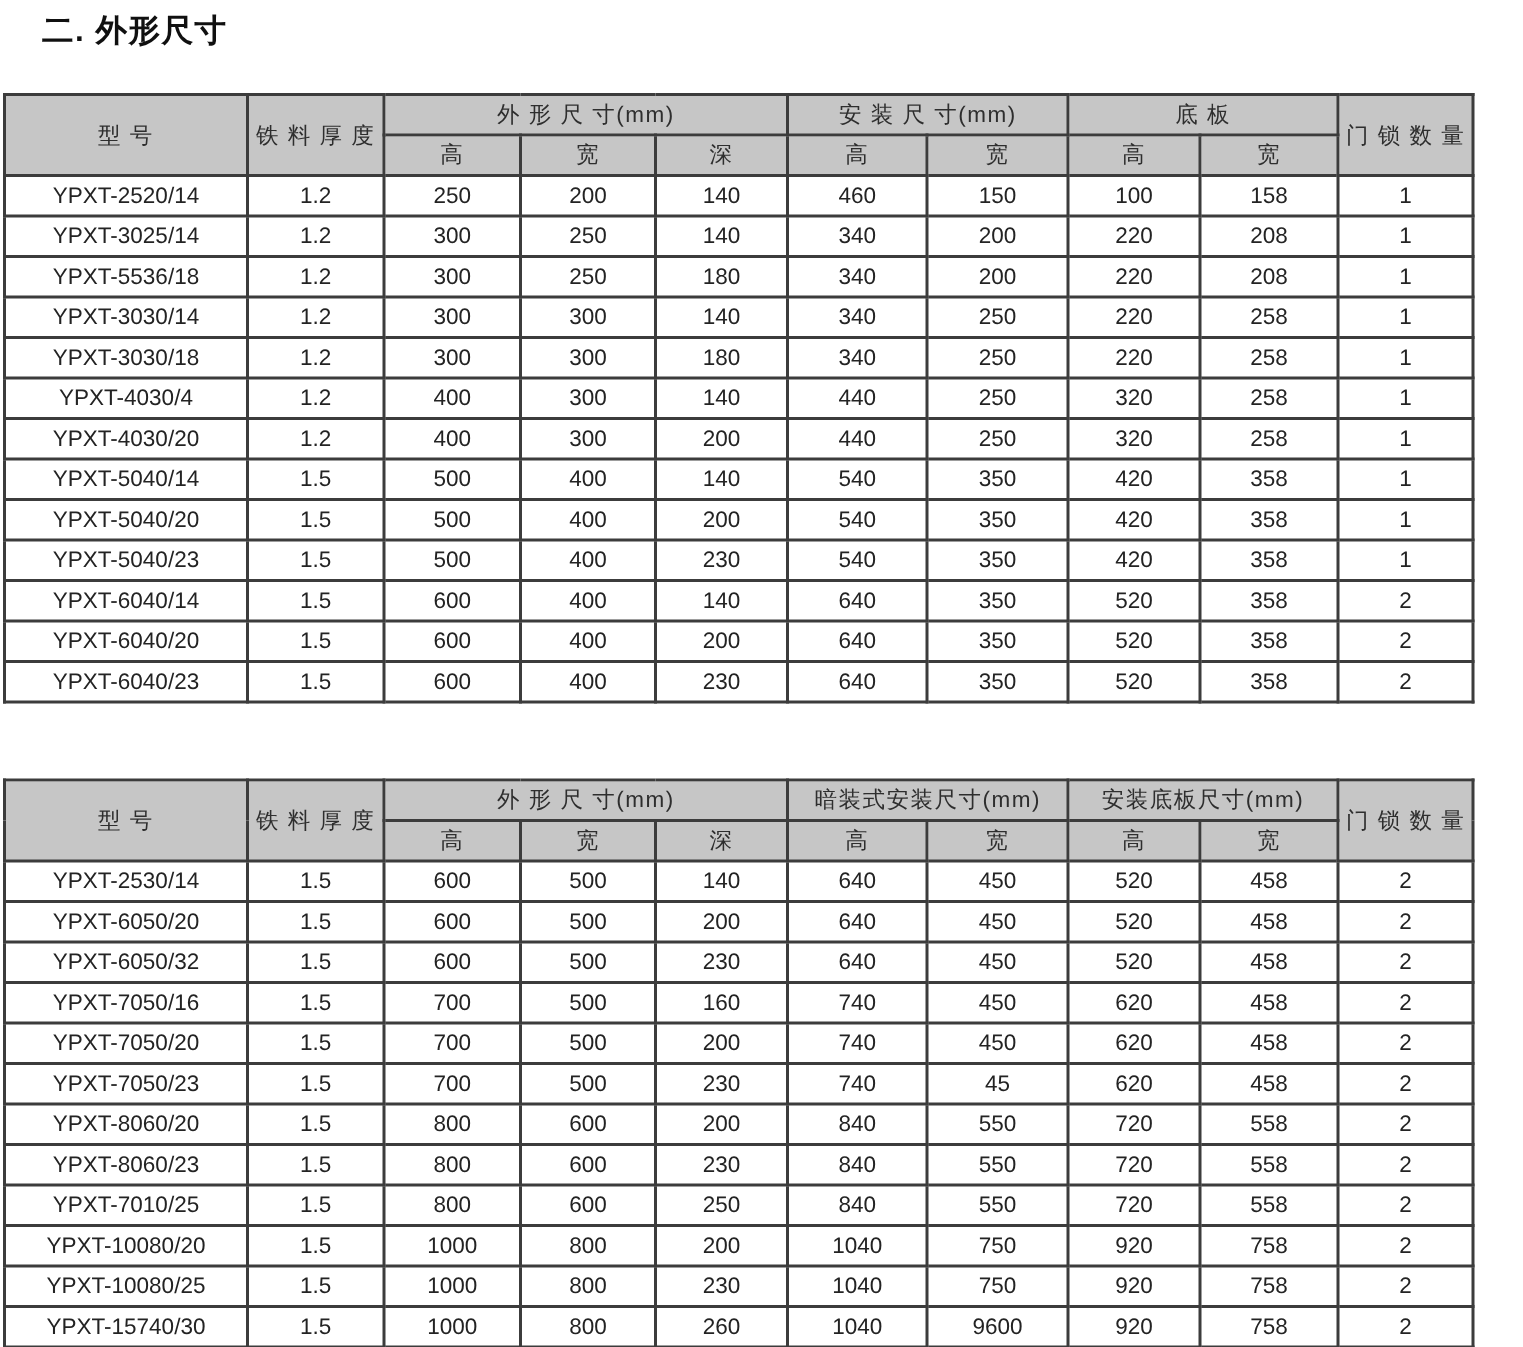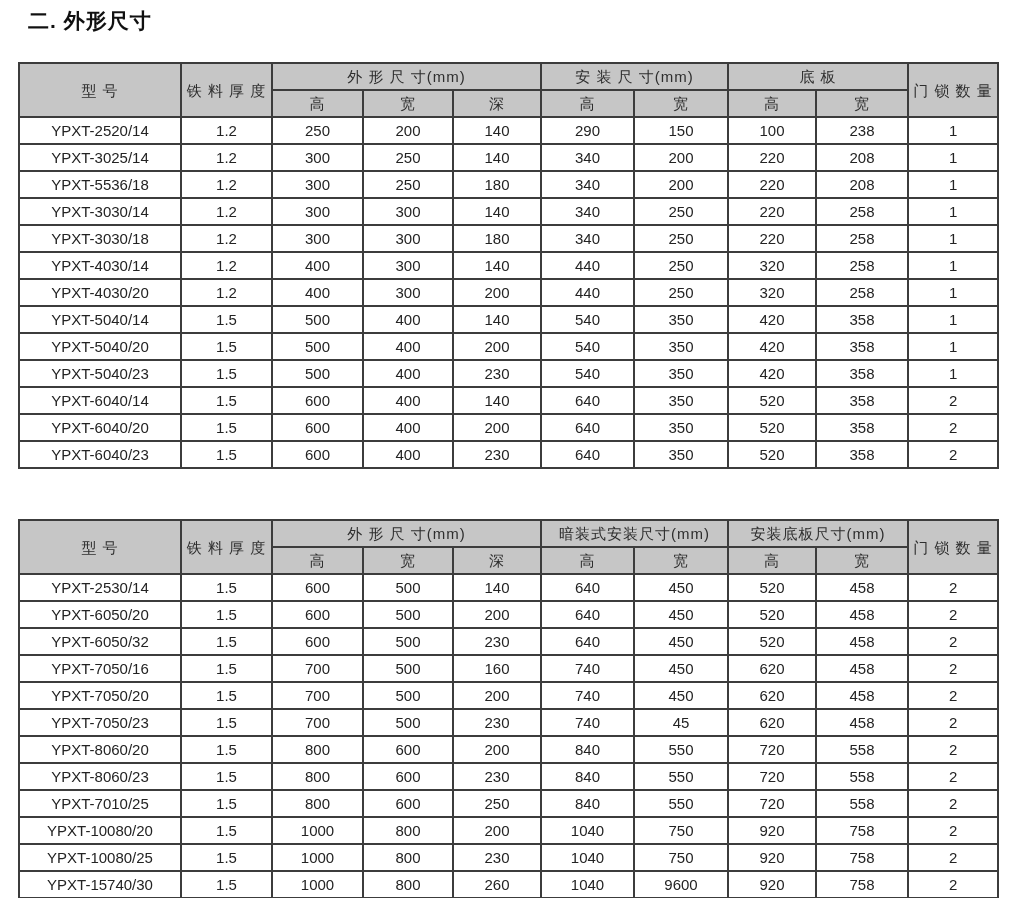--- a/index.html
+++ b/index.html
@@ -20,21 +20,21 @@
   .page-title {
     margin: 0;
     padding: 7px 12px 0 28px;
     font-size: 21px;
     line-height: 27px;
     font-weight: bold;
     color: #101010;
     letter-spacing: 1px;
   }
   .table-wrap {
-    margin-left: 18px;
+    margin-left: 2px;
     width: 979px;
   }
   .table-wrap.first { margin-top: 28px; }
   .table-wrap.second { margin-top: 50px; }
   table.dim {
     border-collapse: collapse;
     table-layout: fixed;
     width: 979px;
     border: 2px solid var(--border, #3c3c3c);
   }
@@ -100,24 +100,24 @@
           <th>宽</th>
         </tr>
       </thead>
       <tbody>
           <tr>
             <td>YPXT-2520/14</td>
             <td>1.2</td>
             <td>250</td>
             <td>200</td>
             <td>140</td>
-            <td>290</td>
+            <td>460</td>
             <td>150</td>
             <td>100</td>
-            <td>238</td>
+            <td>158</td>
             <td>1</td>
           </tr>
           <tr>
             <td>YPXT-3025/14</td>
             <td>1.2</td>
             <td>300</td>
             <td>250</td>
             <td>140</td>
             <td>340</td>
             <td>200</td>
@@ -155,21 +155,21 @@
             <td>300</td>
             <td>300</td>
             <td>180</td>
             <td>340</td>
             <td>250</td>
             <td>220</td>
             <td>258</td>
             <td>1</td>
           </tr>
           <tr>
-            <td>YPXT-4030/14</td>
+            <td>YPXT-4030/4</td>
             <td>1.2</td>
             <td>400</td>
             <td>300</td>
             <td>140</td>
             <td>440</td>
             <td>250</td>
             <td>320</td>
             <td>258</td>
             <td>1</td>
           </tr>

